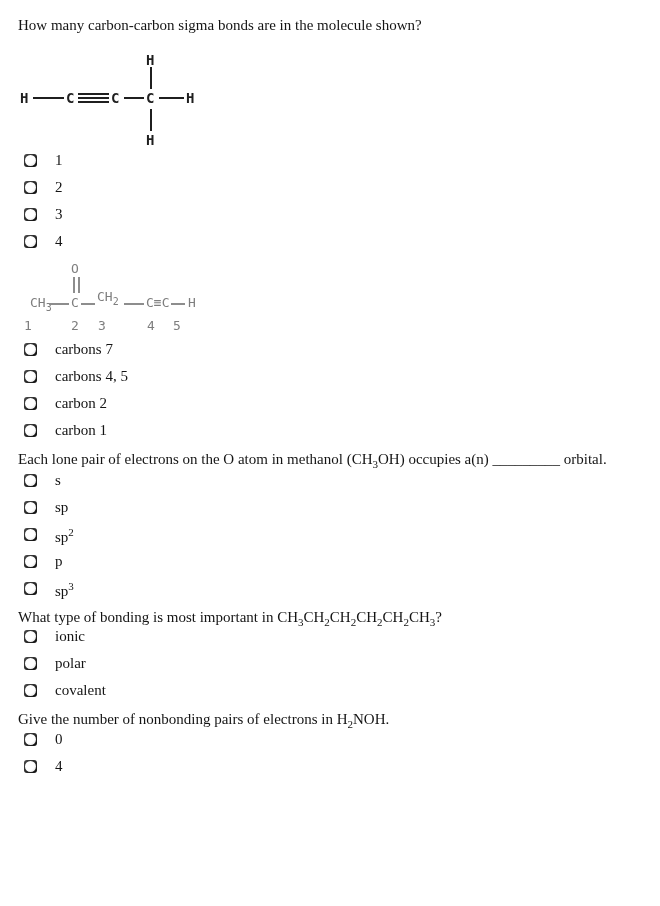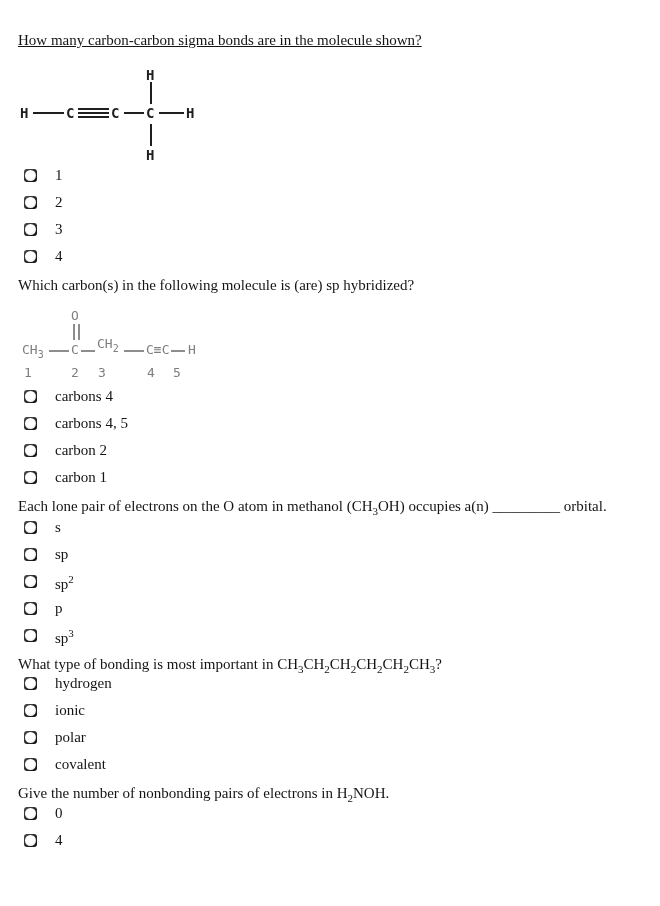--- a/index.html
+++ b/index.html
@@ -48,21 +48,21 @@
     position:absolute;font-family:"DejaVu Sans Mono","Liberation Mono",monospace;
     font-size:13px;line-height:13px;color:#7e7e7e;white-space:nowrap;
   }
   .struct2 .a sub{font-size:10px;}
   .struct2 .hb{position:absolute;height:1.5px;background:#8d8d8d;}
   .struct2 .vb{position:absolute;width:1.5px;background:#8d8d8d;}
   .q2-opt-gap{margin-top:0;}
   .mt4{margin-top:4px;}
   .mt2{margin-top:2px;}
   .mt3{margin-top:3px;}
-  .q1-prompt{margin-top:19px;text-decoration:underline;}
+  .q1-prompt{margin-top:4px;}
 </style>
 </head>
 <body>
 
 <div class="page">
 
   <section>
     <div class="prompt q1-prompt">How many carbon-carbon sigma bonds are in the molecule shown?</div>
 
     <div class="struct1">
@@ -97,48 +97,47 @@
           <span class="optlabel">3</span>
         </div>
         <div class="opt">
           <span class="radio"></span>
           <span class="optlabel">4</span>
         </div>
       </div>
   </section>
 
   <section>
-    <div class="prompt">Which carbon(s) in the following molecule is (are) sp hybridized?</div>
 
     <div class="struct2">
       <span class="a" style="left:53px;top:0px">O</span>
       <i class="vb" style="left:55px;top:15px;height:16px"></i>
       <i class="vb" style="left:60px;top:15px;height:16px"></i>
 
-      <span class="a" style="left:4px;top:34px"><span>CH</span><sub>3</sub></span>
+      <span class="a" style="left:12px;top:34px"><span>CH</span><sub>3</sub></span>
       <i class="hb" style="left:31px;top:41px;width:20px"></i>
       <span class="a" style="left:53px;top:34px">C</span>
       <i class="hb" style="left:63px;top:41px;width:14px"></i>
       <span class="a" style="left:79px;top:28px"><span>CH</span><sub>2</sub></span>
       <i class="hb" style="left:106px;top:41px;width:20px"></i>
       <span class="a" style="left:128px;top:34px">C≡C</span>
       <i class="hb" style="left:153px;top:41px;width:14px"></i>
       <span class="a" style="left:170px;top:34px">H</span>
 
       <span class="a" style="left:6px;top:57px">1</span>
       <span class="a" style="left:53px;top:57px">2</span>
       <span class="a" style="left:80px;top:57px">3</span>
       <span class="a" style="left:129px;top:57px">4</span>
       <span class="a" style="left:155px;top:57px">5</span>
     </div>
 
     <div class="options q2-opt-gap">
         <div class="opt">
           <span class="radio"></span>
-          <span class="optlabel">carbons 4</span>
+          <span class="optlabel">carbons 7</span>
         </div>
         <div class="opt">
           <span class="radio"></span>
           <span class="optlabel">carbons 4, 5</span>
         </div>
         <div class="opt">
           <span class="radio"></span>
           <span class="optlabel">carbon 2</span>
         </div>
         <div class="opt">
@@ -172,24 +171,20 @@
           <span class="optlabel">sp<sup>3</sup></span>
         </div>
       </div>
   </section>
 
   <section>
     <div class="prompt">What type of bonding is <span class="u">most</span> important in CH<sub>3</sub>CH<sub>2</sub>CH<sub>2</sub>CH<sub>2</sub>CH<sub>2</sub>CH<sub>3</sub>?</div>
     <div class="options mt2">
         <div class="opt">
           <span class="radio"></span>
-          <span class="optlabel">hydrogen</span>
-        </div>
-        <div class="opt">
-          <span class="radio"></span>
           <span class="optlabel">ionic</span>
         </div>
         <div class="opt">
           <span class="radio"></span>
           <span class="optlabel">polar</span>
         </div>
         <div class="opt">
           <span class="radio"></span>
           <span class="optlabel">covalent</span>
         </div>

